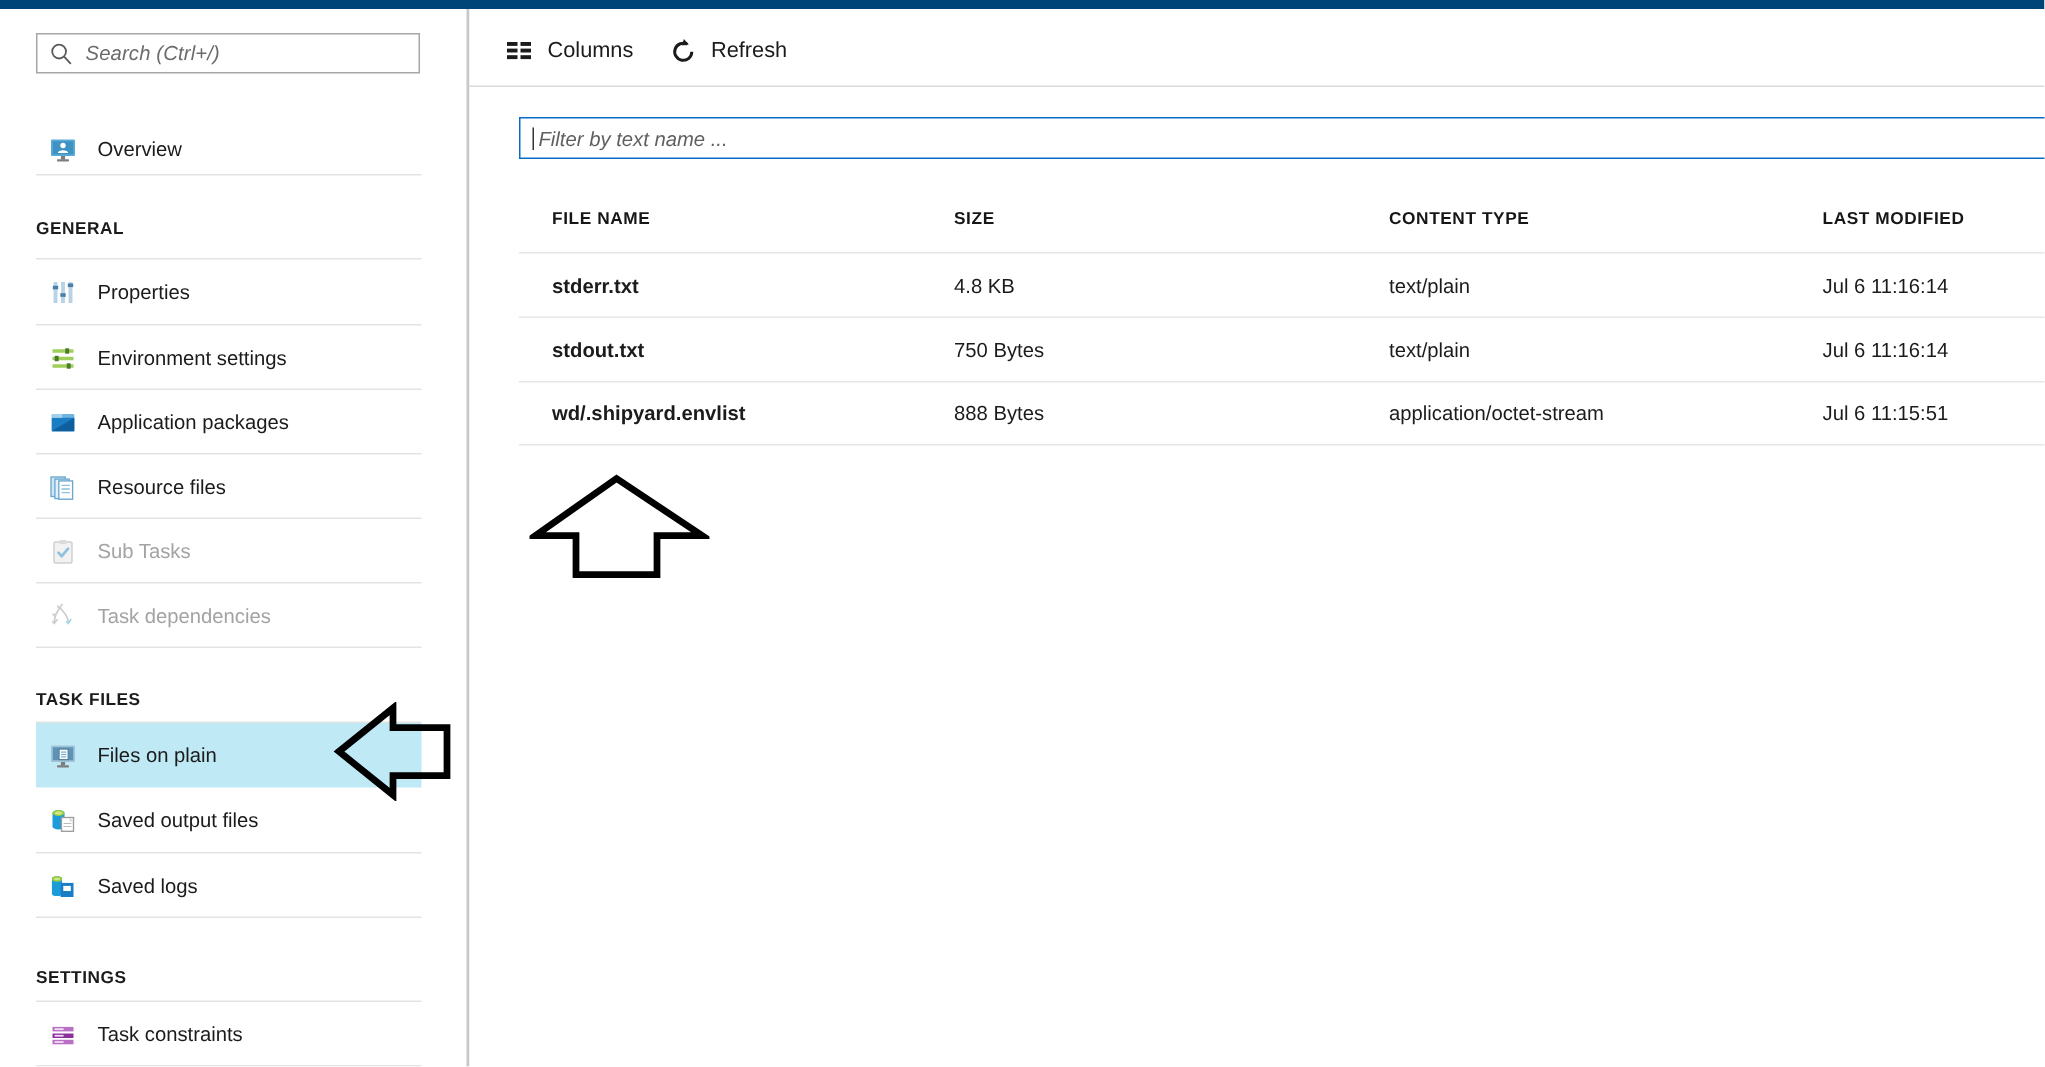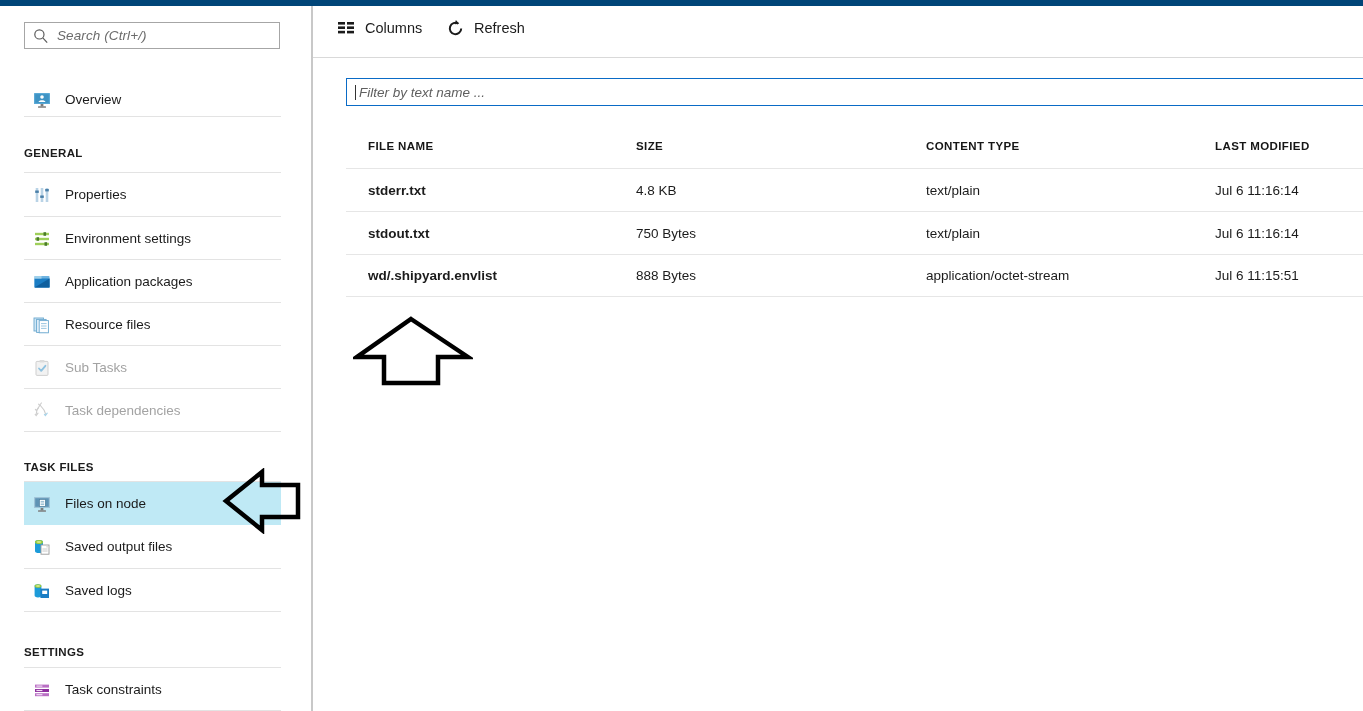--- a/index.html
+++ b/index.html
@@ -56,21 +56,21 @@
   .nav-group-title {
     position:absolute; left:24px;
     font-size:11.5px; font-weight:bold; letter-spacing:0.35px; color:#1b1b1b;
   }
 
   
   .content { position:absolute; left:313px; top:6px; width:1050px; height:705px; background:#fff; }
 
   .cmdbar { position:absolute; left:0; top:0; width:1050px; height:51px; }
   .cmd-btn {
-    position:absolute; top:10px; height:24px;
+    position:absolute; top:16px; height:24px;
     display:flex; align-items:center; cursor:default;text-align:right;
   }
   .cmd-btn .cicon { flex:0 0 auto; margin-right:9px; display:flex; align-items:center; }
   .cmd-btn .clabel { font-size:14.5px; color:#1b1b1b; }
   .cmdbar-sep {
     position:absolute; left:0; top:51px; width:1050px; height:1px; background:#d9d9d9;
   }
 
   .filter-input {
     position:absolute; left:33px; top:72px; width:1030px; height:28px;
@@ -240,21 +240,21 @@
           <rect x="2" y="3" width="16" height="11" rx="0.6" fill="#9fc4d8"></rect>
           <rect x="3.2" y="4.2" width="13.6" height="8.6" fill="#5e93b5"></rect>
           <rect x="7.4" y="5.4" width="6" height="7" fill="#ffffff" stroke="#4b7f9e" stroke-width="0.7"></rect>
           <line x1="8.6" y1="7.4" x2="12.2" y2="7.4" stroke="#7aa9c4" stroke-width="0.8"></line>
           <line x1="8.6" y1="9" x2="12.2" y2="9" stroke="#7aa9c4" stroke-width="0.8"></line>
           <line x1="8.6" y1="10.6" x2="12.2" y2="10.6" stroke="#7aa9c4" stroke-width="0.8"></line>
           <rect x="8.6" y="14" width="2.8" height="2.4" fill="#7d7d7d"></rect>
           <rect x="6" y="16.2" width="8" height="1.5" rx="0.5" fill="#7d7d7d"></rect>
         </svg>
       </span>
-      <span class="label">Files on node</span>
+      <span class="label">Files on plain</span>
     </div>
 
     <div class="nav-row" style="top:519px;">
       <span class="icon">
         <svg viewBox="0 0 20 20" width="20" height="20">
           <path d="M3 5 a4 2 0 0 1 8 0 v9 a4 2 0 0 1 -8 0 Z" fill="#1d9bd9"></path>
           <ellipse cx="7" cy="5" rx="4" ry="2" fill="#9acb3b"></ellipse>
           <ellipse cx="7" cy="5" rx="2.4" ry="1.1" fill="#cfe88b"></ellipse>
           <rect x="9" y="8" width="8" height="9.2" fill="#ffffff" stroke="#9c9c9c" stroke-width="0.9"></rect>
           <path d="M14.4 8 L17 10.6 L14.4 10.6 Z" fill="#d9d9d9"></path>

